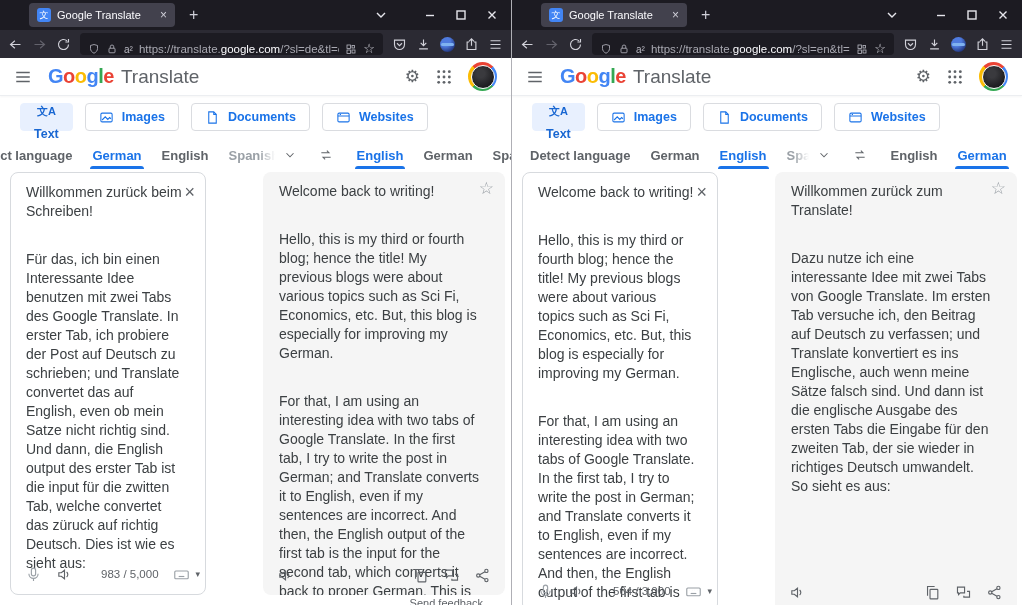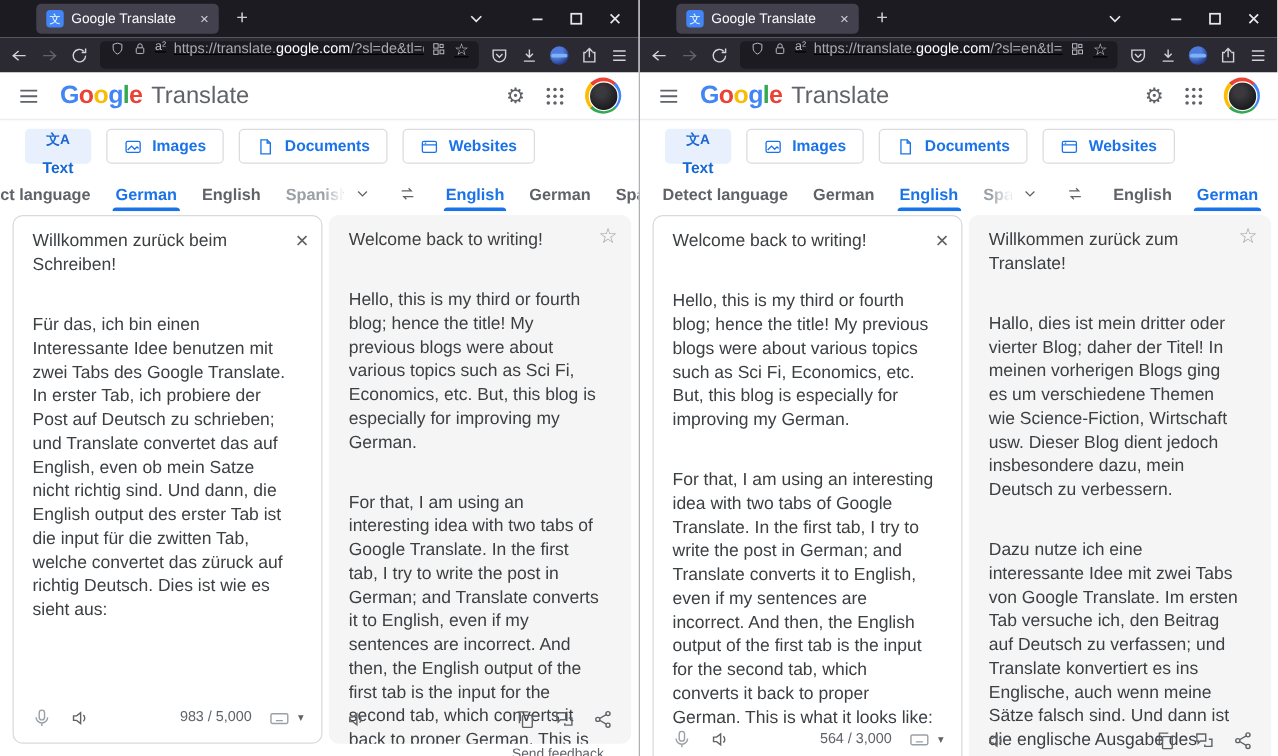--- a/index.html
+++ b/index.html
@@ -17,21 +17,21 @@
   .btab-close { color:#cfcfd8; font-size:12px; line-height:1; cursor:default; }
   .newtab { color:#cfcfd8; font-size:16px; margin-left:14px; line-height:1; }
   .winctl { position:absolute; right:4px; top:0; height:30px; display:flex; align-items:center; }
   .wbtn { width:31px; height:30px; display:flex; align-items:center; justify-content:center; color:#e6e6ec; }
   .wbtn svg { width:12px; height:12px; stroke:#e6e6ec; stroke-width:1.4; fill:none; }
   .wbtn.chev { margin-right:18px; }
 
   .toolbar { height:28px; background:#2b2a33; display:flex; align-items:center; padding:0 8px; gap:9px; }
   .nav-ic { width:15px; height:15px; stroke:#d2d2da; stroke-width:1.8; fill:none; flex:none; }
   .nav-ic.dim { stroke:#63626c; }
-  .urlbar { flex:1; height:22px; background:#1c1b22; border-radius:4px; display:flex; align-items:flex-start; gap:6px; padding:0 8px; min-width:0;text-decoration:underline; }
+  .urlbar { flex:1; height:22px; background:#1c1b22; border-radius:4px; display:flex; align-items:flex-end; gap:6px; padding:0 8px; min-width:0; }
   .urlbar svg { width:12px; height:12px; stroke:#b9b9c3; stroke-width:1.6; fill:none; flex:none; }
   .a2 { color:#b9b9c3; font-size:10px; line-height:1; flex:none; }
   .url { flex:1; min-width:0; white-space:nowrap; overflow:hidden; font-size:11.5px; color:#a9a9b2; }
   .url .dom { color:#fbfbfe; }
   .ustar { color:#d2d2da; font-size:13px; line-height:1; flex:none; }
   .blue-ext { width:15px; height:15px; border-radius:50%; background:radial-gradient(circle at 35% 30%, #4f7bdf 0 35%, #14205e 90%); flex:none; }
   .blue-ext::after{ content:""; display:block; margin:6px 1px 0; height:3px; border-radius:2px; background:#7fb2f0; }
 
   
   .gt { position:absolute; top:58px; left:0; right:0; bottom:0; background:#fff; }
@@ -62,21 +62,21 @@
   .lang.faded { color:#9aa0a6; overflow:hidden; }
   .lang.faded::after { content:""; position:absolute; right:0; top:0; bottom:0; width:16px; background:linear-gradient(90deg,rgba(255,255,255,0),#fff); }
   .fade-l { width:56px; }
   .fade-r { width:32px; }
   #win-left .src-group { margin-left:-46px; }
   .lchev { display:flex; align-items:center; padding:0 8px; }
   .lchev svg, .swap svg { width:14px; height:14px; stroke:#5f6368; stroke-width:1.8; fill:none; }
   .swap { display:flex; align-items:center; margin:0 14px; }
 
   .panel { position:absolute; border-radius:8px; }
-  .panel-in { left:10px; width:248px; background:#fff; border:1px solid #d7dade; }
+  .panel-in { left:10px; width:196px; background:#fff; border:1px solid #d7dade; }
   .panel-out { left:263px; width:242px; background:#f5f5f5; }
   .top-a .panel { top:114px; height:423px; }
   .top-b .panel { top:114px; height:440px; }
   .ptext { padding:10px 22px 10px 15px; font-size:14px; line-height:19px; color:#3c4043; overflow:hidden; max-height:100%; }
   .panel-out .ptext { padding:10px 26px 10px 16px; }
   .ptext p + p { margin-top:29px; }
   .pclose { position:absolute; top:10px; right:10px; color:#5f6368; font-size:18px; line-height:1; }
   .pstar { position:absolute; top:8px; right:11px; color:#9aa0a6; font-size:17px; line-height:1; }
   .pctrl { position:absolute; left:14px; right:14px; bottom:8px; height:24px; display:flex; align-items:center; gap:14px; }
   .pctrl svg { width:17px; height:17px; stroke:#5f6368; stroke-width:1.6; fill:none; flex:none; }
@@ -498,21 +498,20 @@
             <path d="M8 14.8h8"></path>
             <path d="M6 10.3h.1M10 10.3h.1M14 10.3h.1M18 10.3h.1"></path>
           </svg>
         <span class="kbd-caret">▾</span>
       </div>
     </div>
 
     <div class="panel panel-out">
       <div class="ptext">
         <p>Willkommen zurück zum Translate!</p>
-        <p>Hallo, dies ist mein dritter oder vierter Blog; daher der Titel! In meinen vorherigen Blogs ging es um verschiedene Themen wie Science-Fiction, Wirtschaft usw. Dieser Blog dient jedoch insbesondere dazu, mein Deutsch zu verbessern.</p>
         <p>Dazu nutze ich eine interessante Idee mit zwei Tabs von Google Translate. Im ersten Tab versuche ich, den Beitrag auf Deutsch zu verfassen; und Translate konvertiert es ins Englische, auch wenn meine Sätze falsch sind. Und dann ist die englische Ausgabe des ersten Tabs die Eingabe für den zweiten Tab, der sie wieder in richtiges Deutsch umwandelt. So sieht es aus:</p>
       </div>
       <span class="pstar">☆</span>
       <div class="pctrl">
         <svg viewBox="0 0 24 24">
             <path d="M4 9.5v5h3.5L12 18V6L7.5 9.5H4z"></path>
             <path d="M15 8.5a4.5 4.5 0 0 1 0 7"></path>
           </svg>
         <span class="grow"></span>
         <svg viewBox="0 0 24 24">

